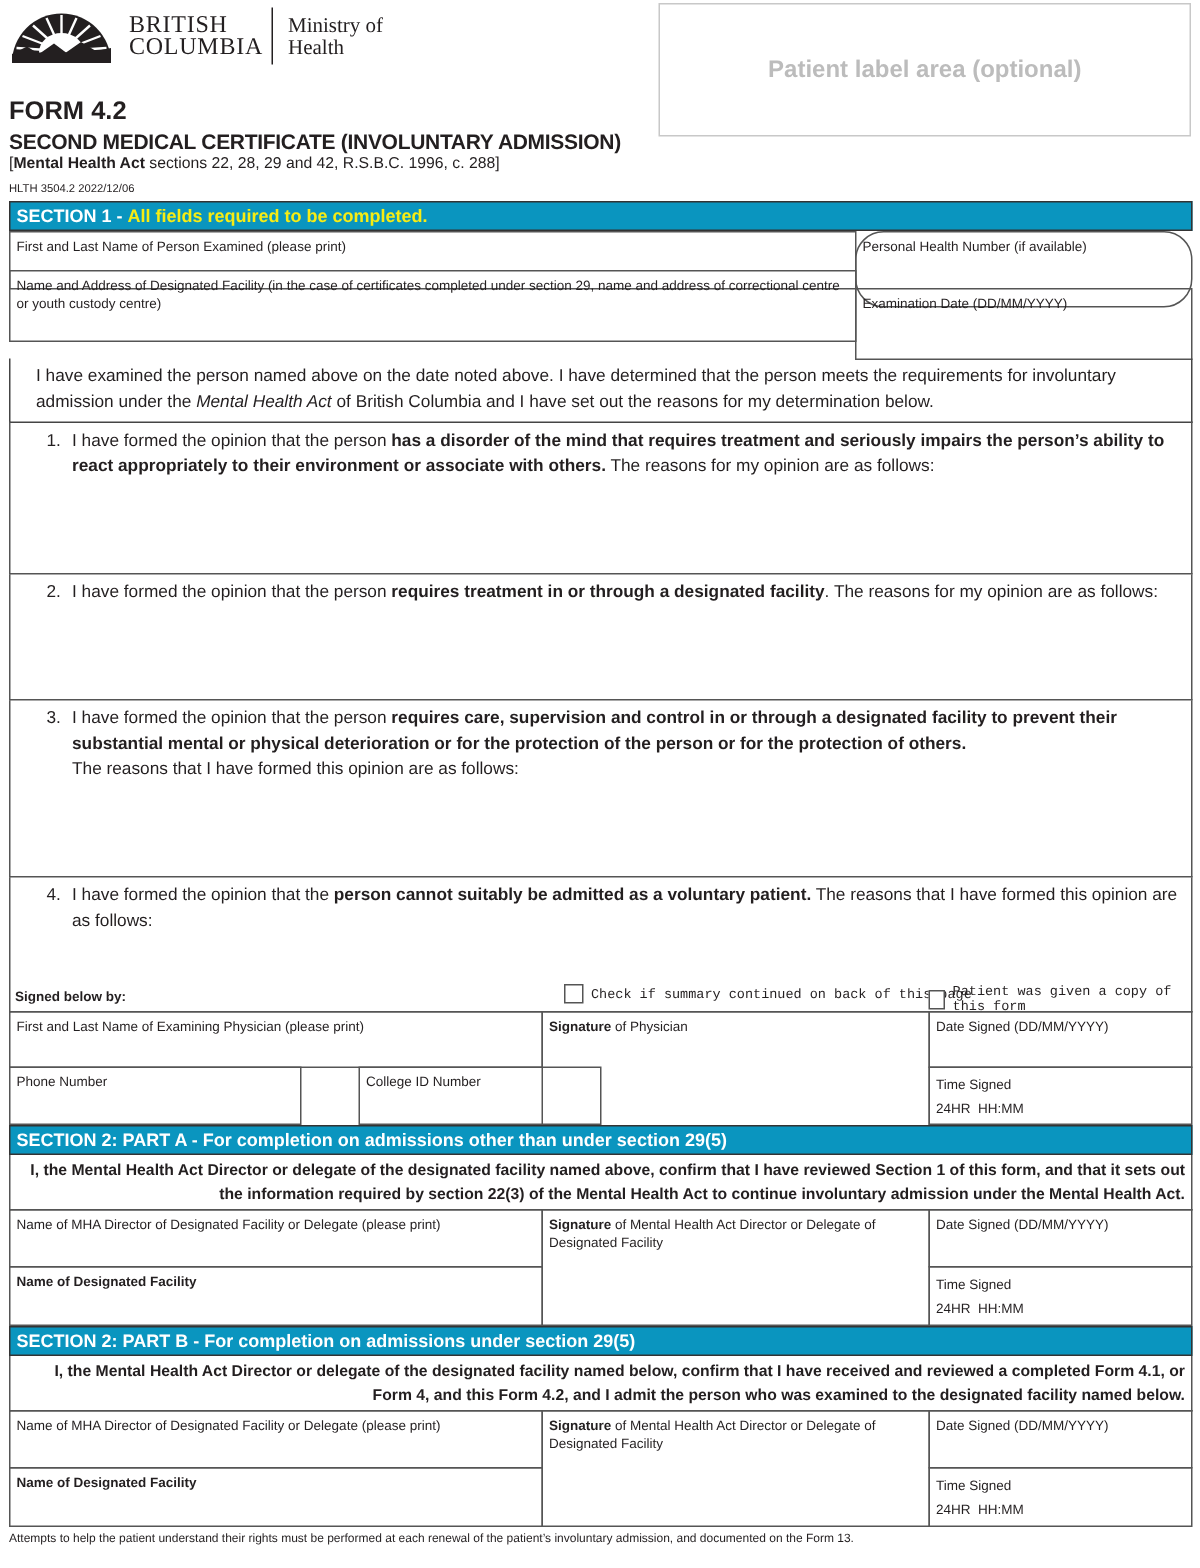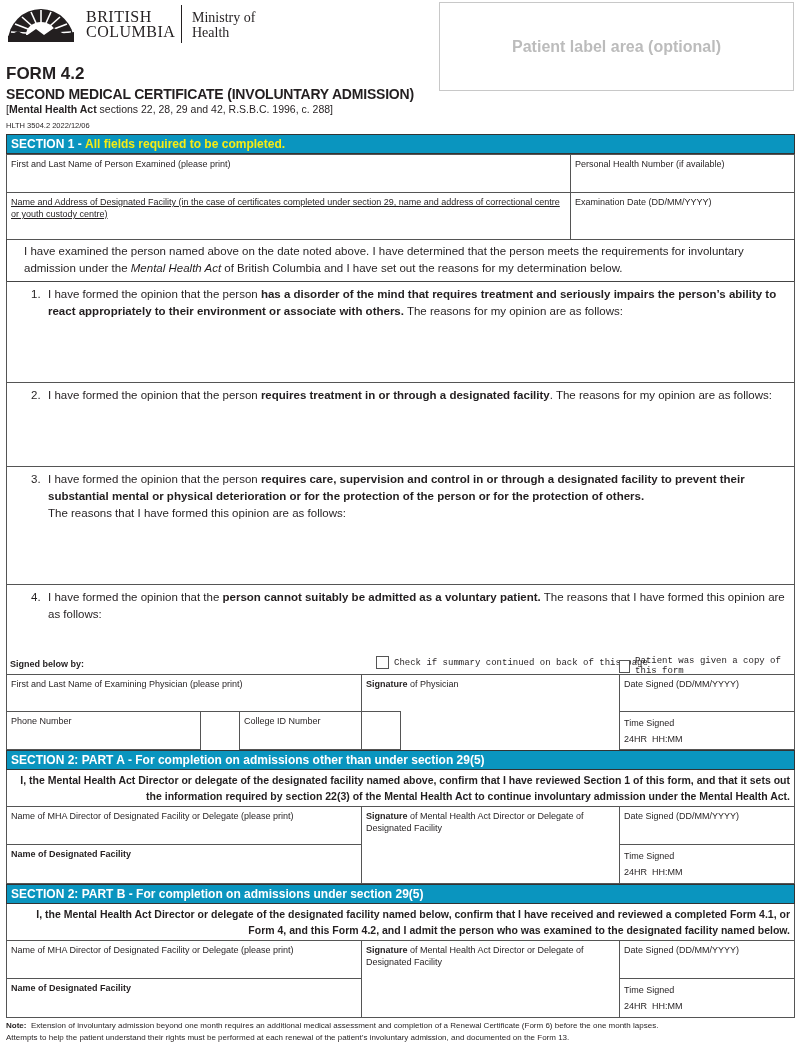--- a/index.html
+++ b/index.html
@@ -79,24 +79,24 @@
 <div class="form-code">HLTH 3504.2 2022/12/06</div>
 
 <div class="banner" style="top:134px;height:20px;">
   <span style="white-space:pre;">SECTION 1 - </span>
   <span class="yellow">All fields required to be completed.</span>
 </div>
 
 <div class="cell" style="left:6px;top:154px;width:565px;height:39px;">
   <span>First and Last Name of Person Examined (please print)</span>
 </div>
-<div class="cell" style="left:570px;top:154px;width:225px;height:39px;">
+<div class="cell" style="left:570px;top:154px;width:225px;height:51px;border-radius:19px;">
   <span>Personal Health Number (if available)</span>
 </div>
-<div class="cell" style="left:6px;top:192px;width:565px;height:48px;text-decoration:underline;">
+<div class="cell" style="left:6px;top:180px;width:565px;height:48px;">
   <span>Name and Address of Designated Facility (in the case of certificates completed under section 29, name and address of correctional centre or youth custody centre)</span>
 </div>
 <div class="cell" style="left:570px;top:192px;width:225px;height:48px;">
   <span>Examination Date (DD/MM/YYYY)</span>
 </div>
 
 <div class="box" style="left:6px;top:239px;width:789px;height:43px;border-top:none;"></div>
 <div class="para" style="left:24px;top:243px;width:770px;"><span>I have examined the person named above on the date noted above. I have determined that the person meets the requirements for involuntary admission under the </span><i>Mental Health Act</i><span> of British Columbia and I have set out the reasons for my determination below.</span></div>
 
 <div class="opinion" style="top:281px;height:102px;padding-top:5px;">
@@ -182,15 +182,14 @@
 </div>
 <div class="cell" style="left:6px;top:978px;width:356px;height:40px;">
   <b>Name of Designated Facility</b>
 </div>
 <div class="cell" style="left:619px;top:978px;width:176px;height:40px;line-height:16px;">
   <div>Time Signed</div>
   <div style="white-space:pre;">24HR  HH:MM</div>
 </div>
 
 <div class="note">
-  <div><b>Note:</b><span style="white-space:pre-wrap;">  Extension of involuntary admission beyond one month requires an additional medical assessment and completion of a Renewal Certificate (Form 6) before the one month lapses.</span></div>
   <div>Attempts to help the patient understand their rights must be performed at each renewal of the patient’s involuntary admission, and documented on the Form 13.</div>
 </div>
 
 </body></html>

